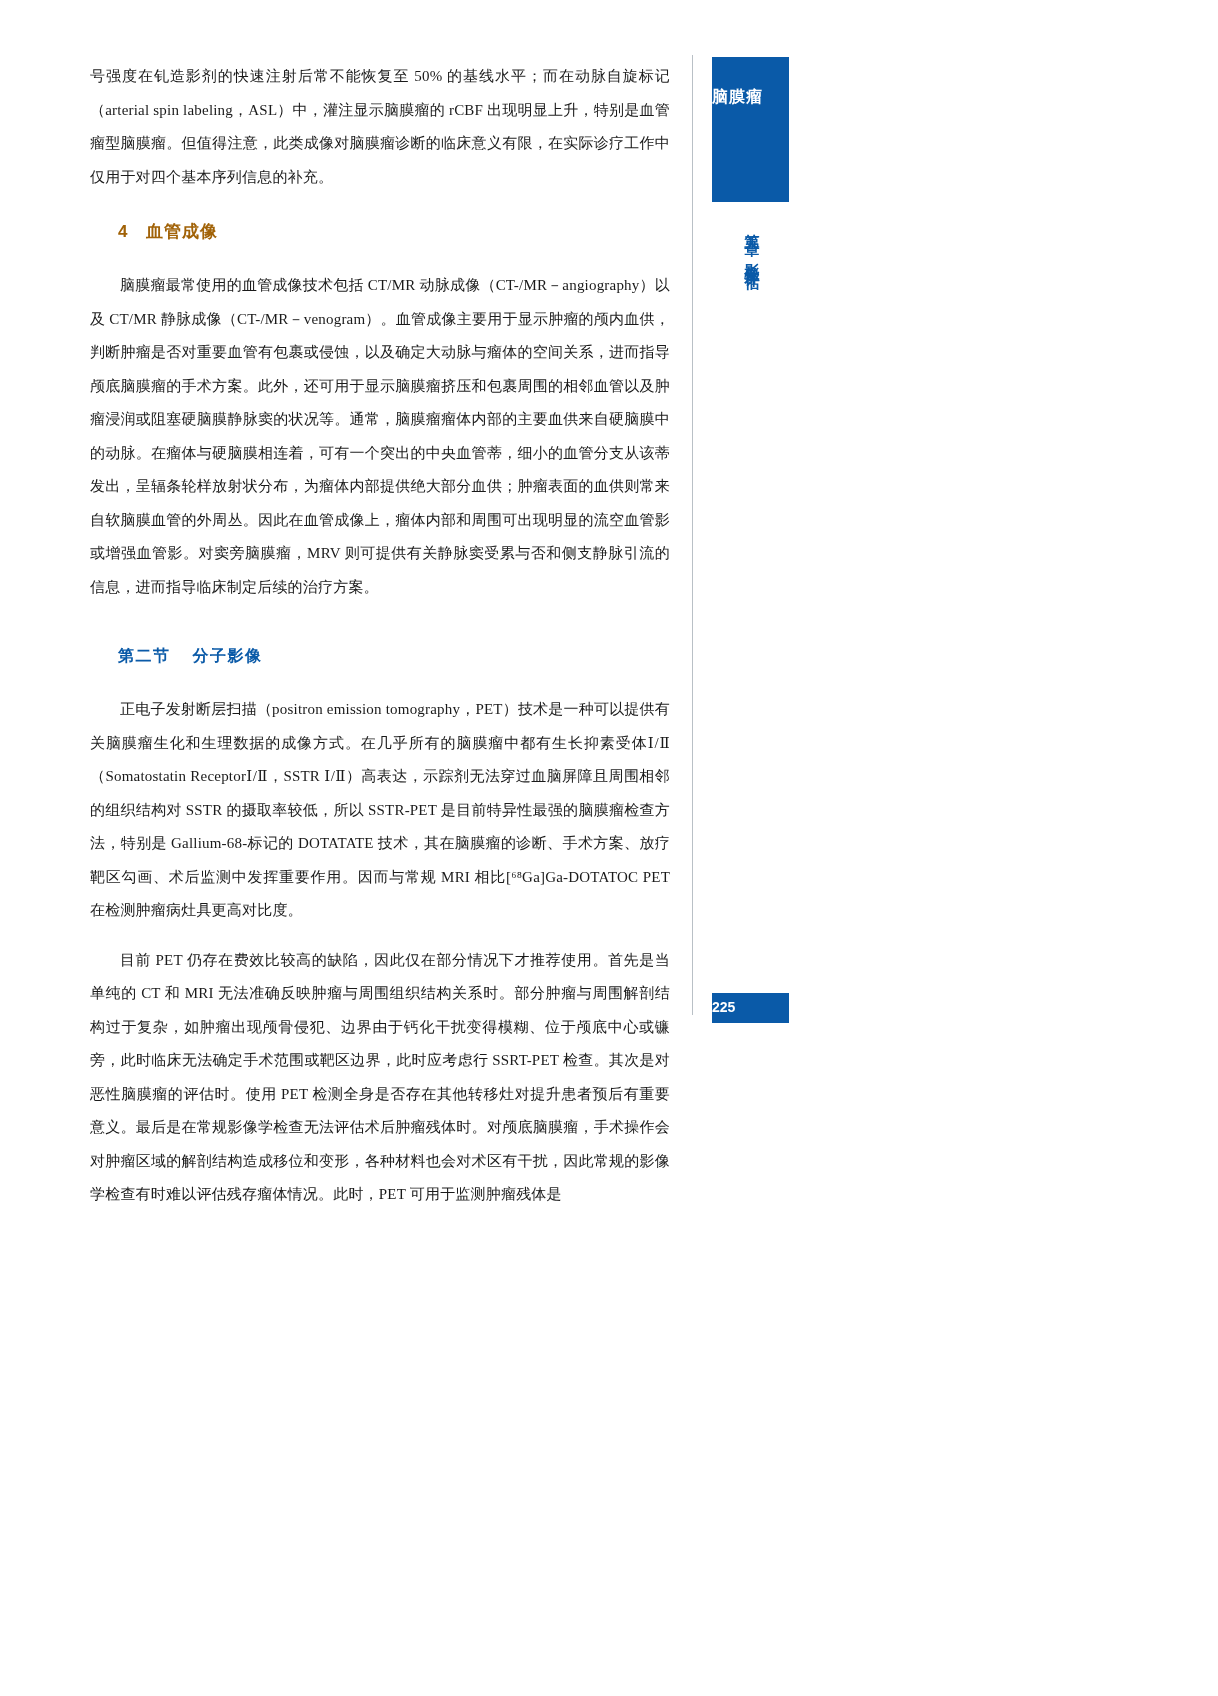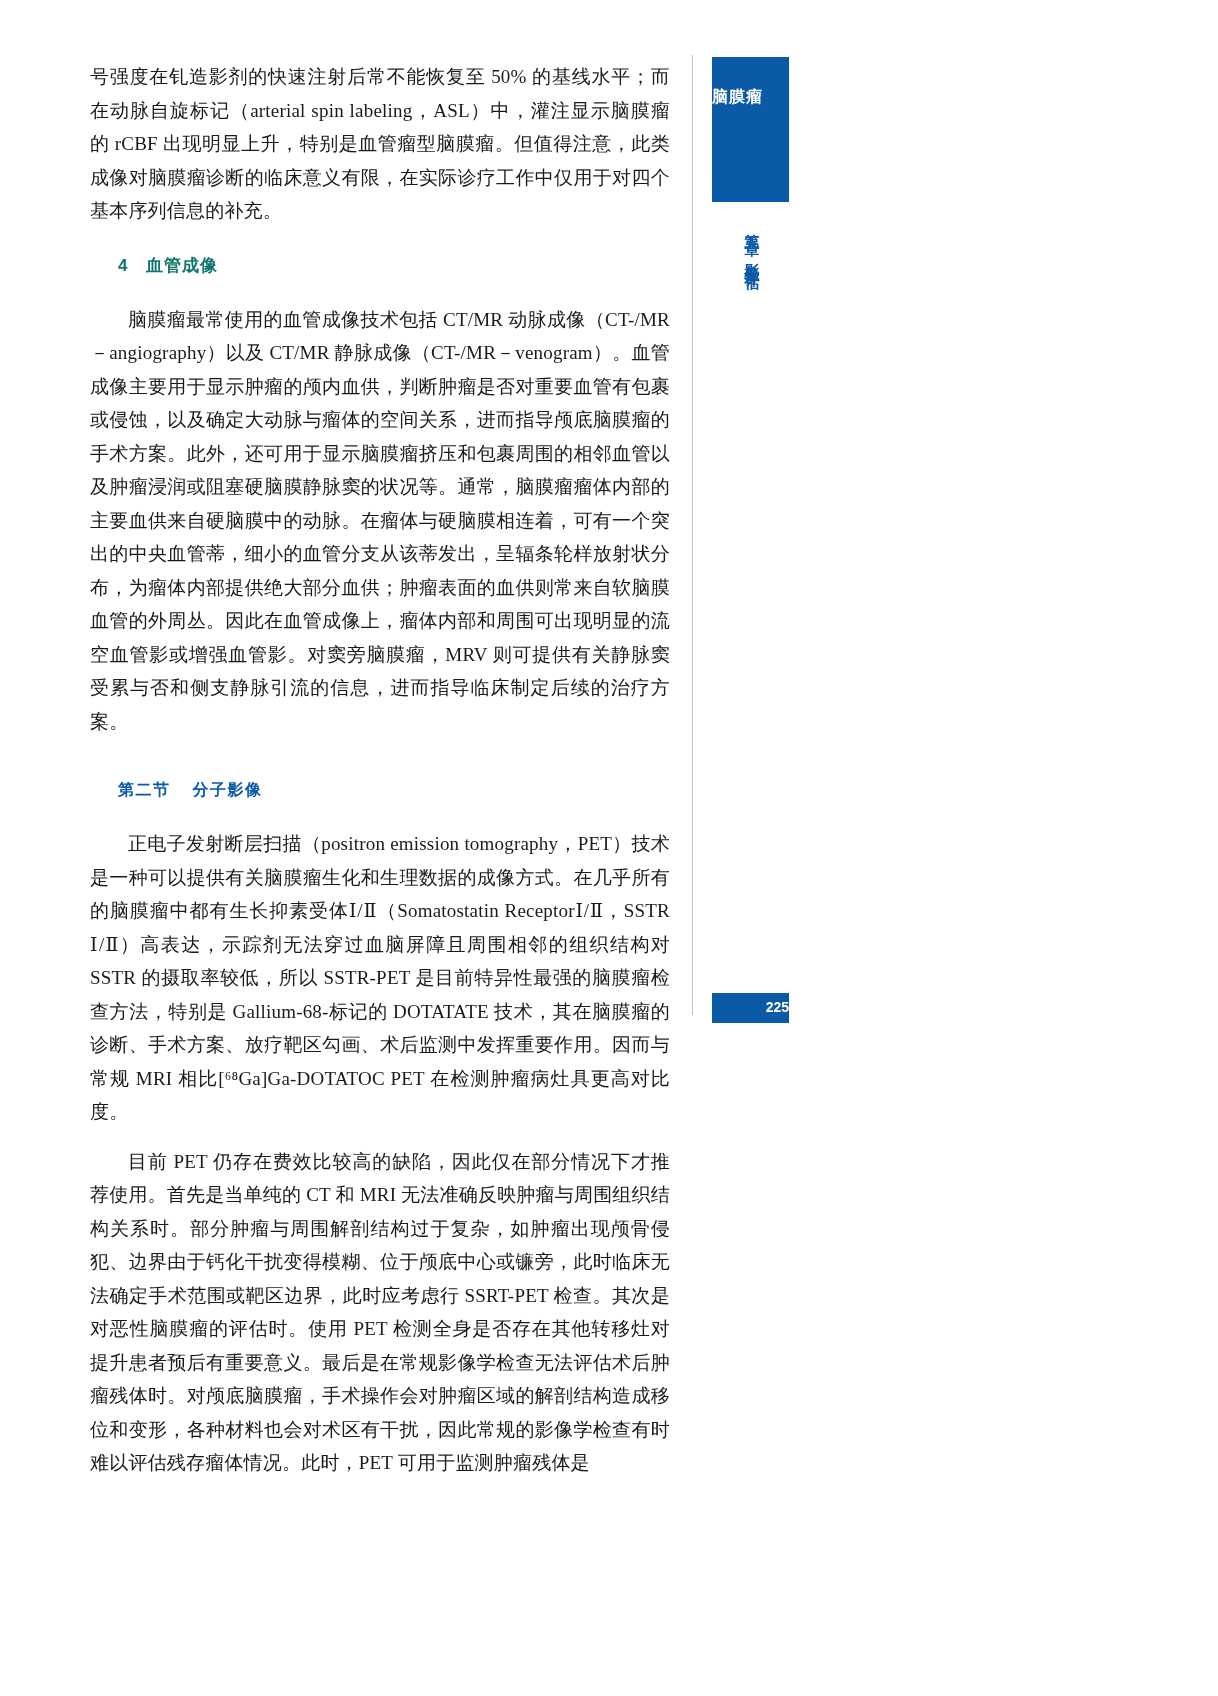--- a/index.html
+++ b/index.html
@@ -85,58 +85,58 @@
     top: 993px;
     width: 77px;
     height: 30px;
     background: #0a5aa8;
   }
   .page-number-box .num {
     position: absolute;
     left: 0;
     top: 6px;
     width: 77px;
-    text-align: right;
+    text-align: left;
     color: #ffffff;
     font-family: "Liberation Sans", sans-serif;
     font-size: 14px;
     font-weight: bold;
   }
 
   
   .col {
     position: absolute;
     left: 90px;
     top: 60px;
     width: 580px;
   }
 
   p.body {
     margin: 0 0 0 0;
-    font-size: 19px;
+    font-size: 15px;
     line-height: 33.5px;
     text-align: justify;
     text-justify: inter-ideograph;
     letter-spacing: 0.2px;
   }
   p.indent {
     text-indent: 2em;
     margin-top: 16px;
   }
 
   .blk-gap-sm { height: 10px; }
   .blk-gap-md { height: 26px; }
   .blk-gap-lg { height: 42px; }
 
   h3.subhead {
     margin: 0;
     font-family: "Liberation Sans", sans-serif;
     font-size: 17px;
     font-weight: bold;
-    color: #0f766e;
+    color: #a16207;
     letter-spacing: 1px;
     padding-left: 28px;
   }
   h3.subhead .nm {
     display: inline-block;
     min-width: 28px;
   }
 
   h2.sectionhead {
     margin: 0;

